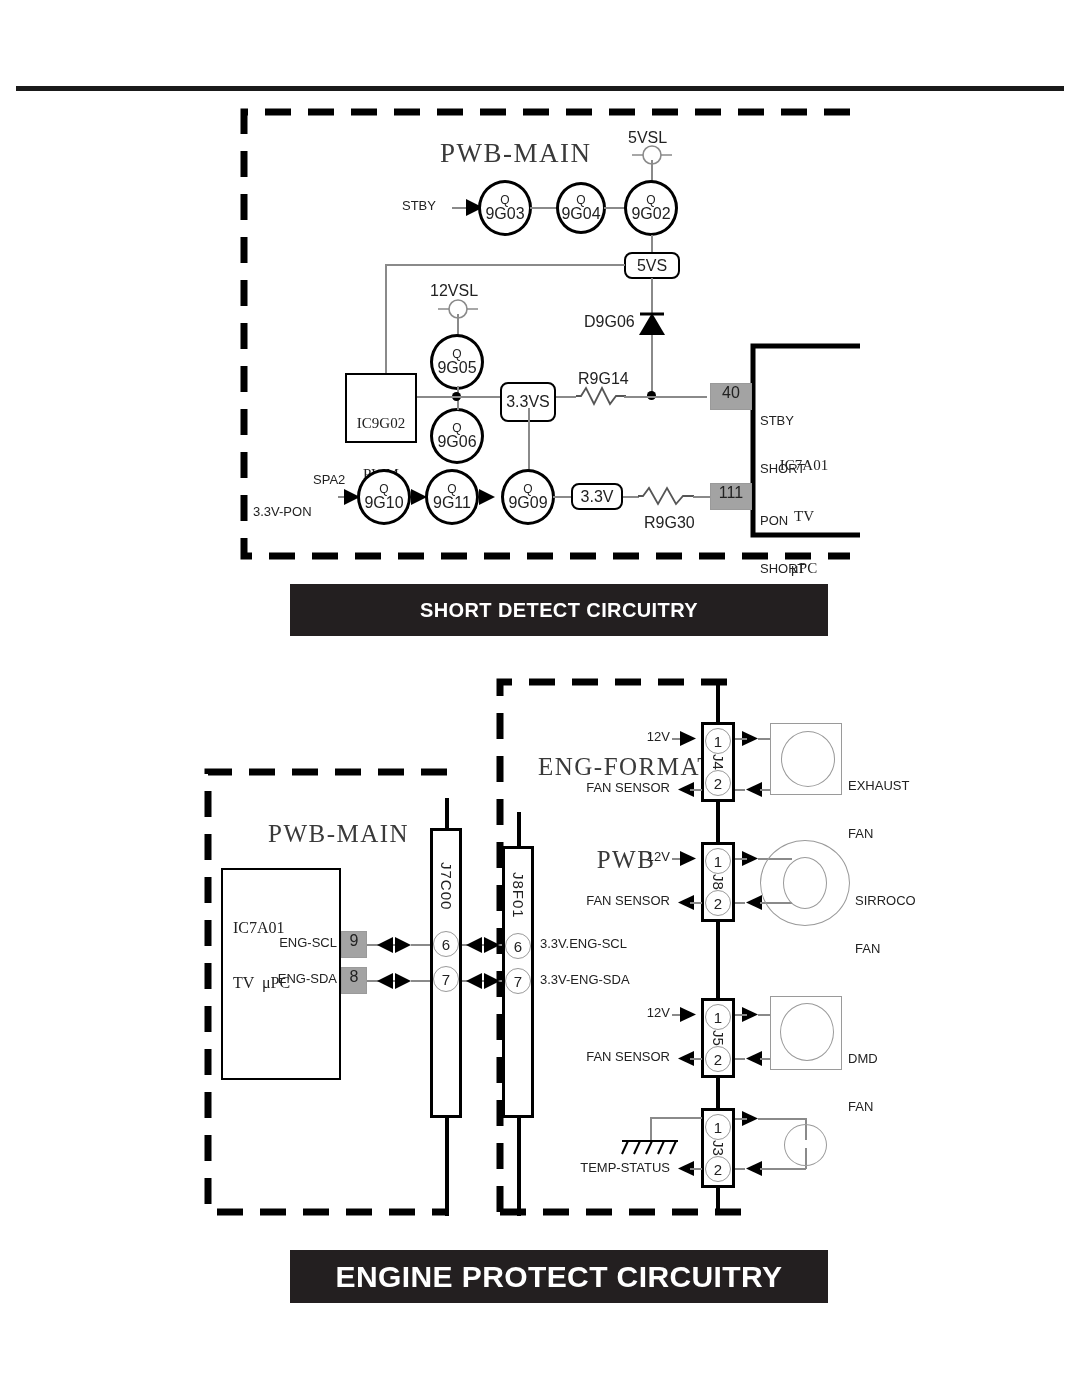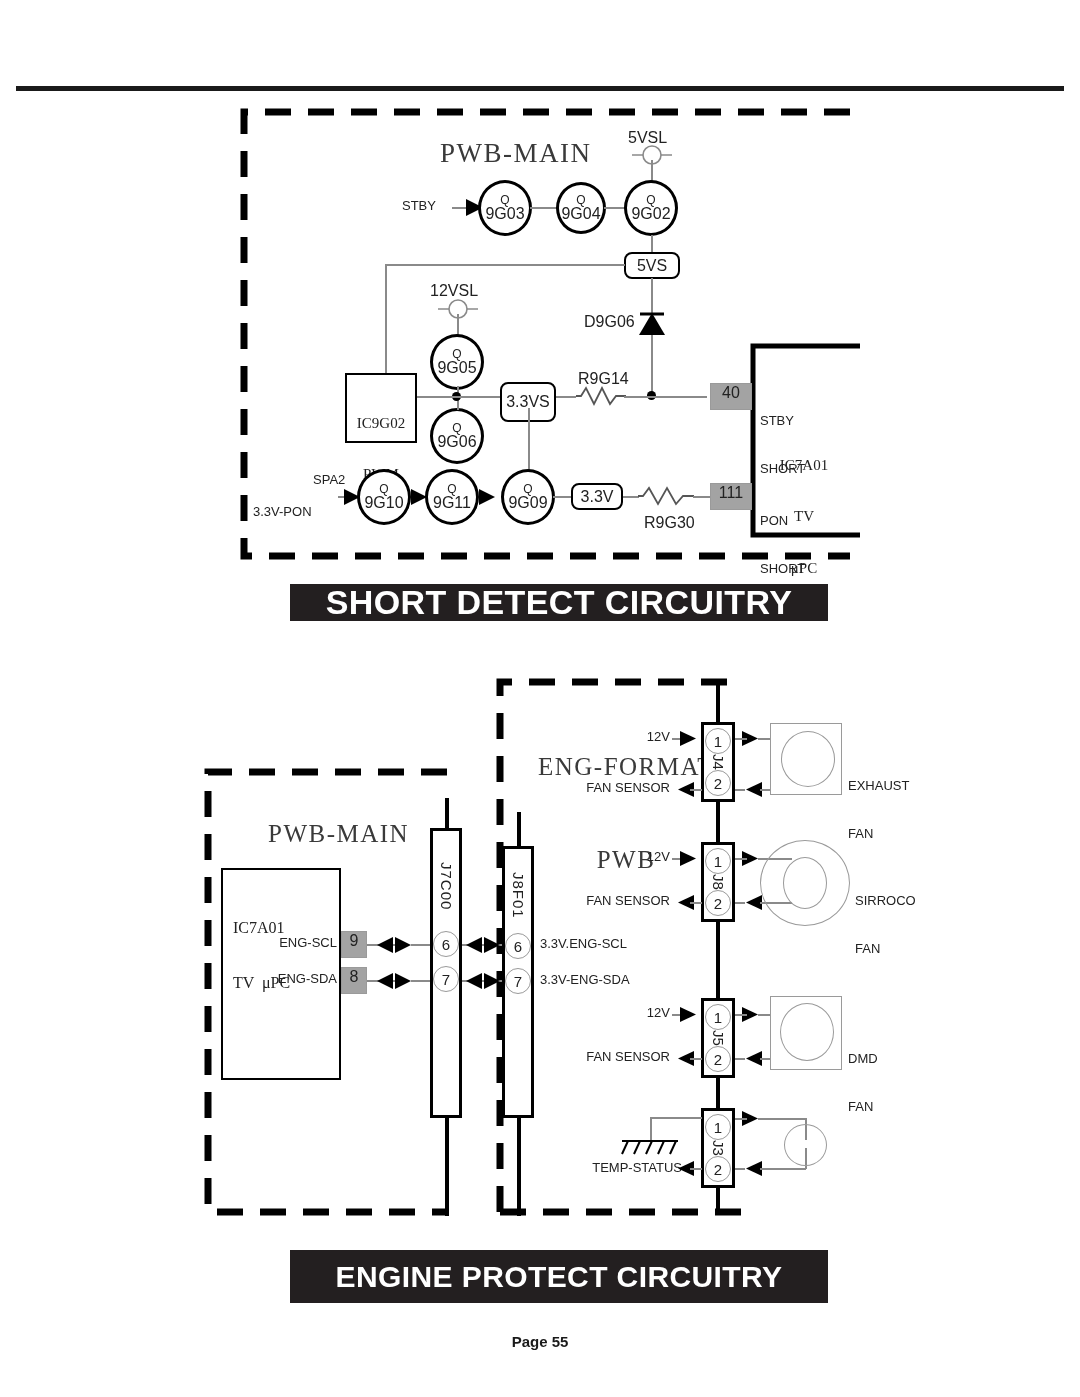--- a/index.html
+++ b/index.html
@@ -27,21 +27,21 @@
 
   
   .banner {
     position:absolute;
     background:#231f20;
     color:#ffffff;
     display:flex; align-items:center; justify-content:center;
     font-weight:bold;
     letter-spacing:.4px;
   }
-  #banner-short { left:290px; top:584px; width:538px; height:37px; font-size:34px; }
+  #banner-short { left:290px; top:584px; width:538px; height:52px; font-size:20px; }
   #banner-engine { left:290px; top:1250px; width:538px; height:53px; font-size:30px; }
 
   .pagenum {
     position:absolute; left:0; top:1333px; width:1080px;
     text-align:center; font-size:15px; font-weight:bold;
   }
 
   
   .abs { position:absolute; }
 
@@ -533,21 +533,21 @@
   <div class="wire h" style="left:650px; top:1117px; width:52px;"></div>
   <div class="wire v" style="left:650px; top:1117px; height:24px;"></div>
   <svg class="abs" style="left:622px; top:1138px;" width="58" height="20" viewBox="0 0 58 20">
     <line x1="0" y1="3" x2="56" y2="3" stroke="#000" stroke-width="2"></line>
     <line x1="6" y1="3" x2="0" y2="16" stroke="#000" stroke-width="2"></line>
     <line x1="18" y1="3" x2="12" y2="16" stroke="#000" stroke-width="2"></line>
     <line x1="30" y1="3" x2="24" y2="16" stroke="#000" stroke-width="2"></line>
     <line x1="42" y1="3" x2="36" y2="16" stroke="#000" stroke-width="2"></line>
     <line x1="54" y1="3" x2="48" y2="16" stroke="#000" stroke-width="2"></line>
   </svg>
-  <div class="lbl r" style="left:556px; top:1160px; width:114px;margin-left:12px;">TEMP-STATUS</div>
+  <div class="lbl r" style="left:556px; top:1160px; width:114px;">TEMP-STATUS</div>
   <svg class="abs" style="left:676px; top:1160px;" width="18" height="17" viewBox="0 0 18 17">
     <polygon points="18,1 2,8.5 18,16" fill="#000"></polygon>
   </svg>
   <div class="wire h" style="left:690px; top:1168px; width:12px;"></div>
 
   <svg class="abs" style="left:742px; top:1110px;" width="18" height="17" viewBox="0 0 18 17">
     <polygon points="0,1 16,8.5 0,16" fill="#000"></polygon>
   </svg>
   <div class="wire h" style="left:735px; top:1118px; width:12px;"></div>
   <div class="wire h" style="left:758px; top:1118px; width:48px;"></div>
@@ -557,15 +557,14 @@
   </svg>
   <div class="wire h" style="left:735px; top:1168px; width:10px;"></div>
   <div class="wire h" style="left:760px; top:1168px; width:46px;"></div>
   <div class="wire v" style="left:805px; top:1148px; height:21px;"></div>
   <div class="fancirc" style="left:784px; top:1124px; width:43px; height:42px;"></div>
 
   <div class="banner" id="banner-engine">
     <span>ENGINE PROTECT CIRCUITRY</span>
   </div>
 
-  <div class="pagenum">Page 55</div>
 
 </div>
 
 </body></html>

